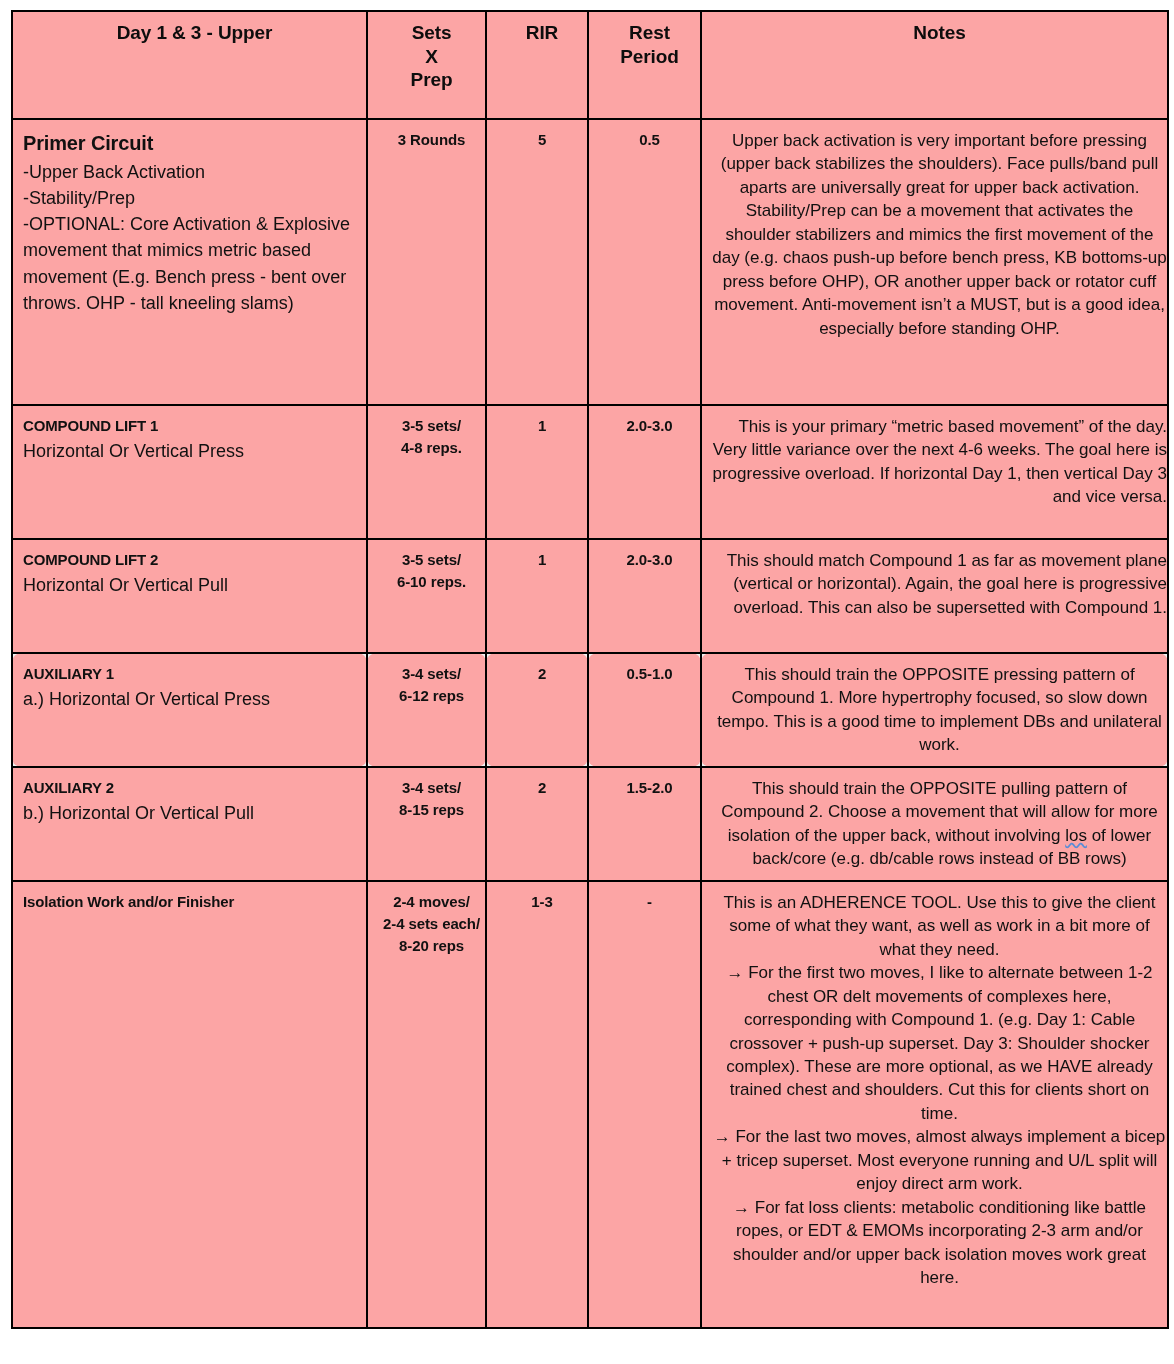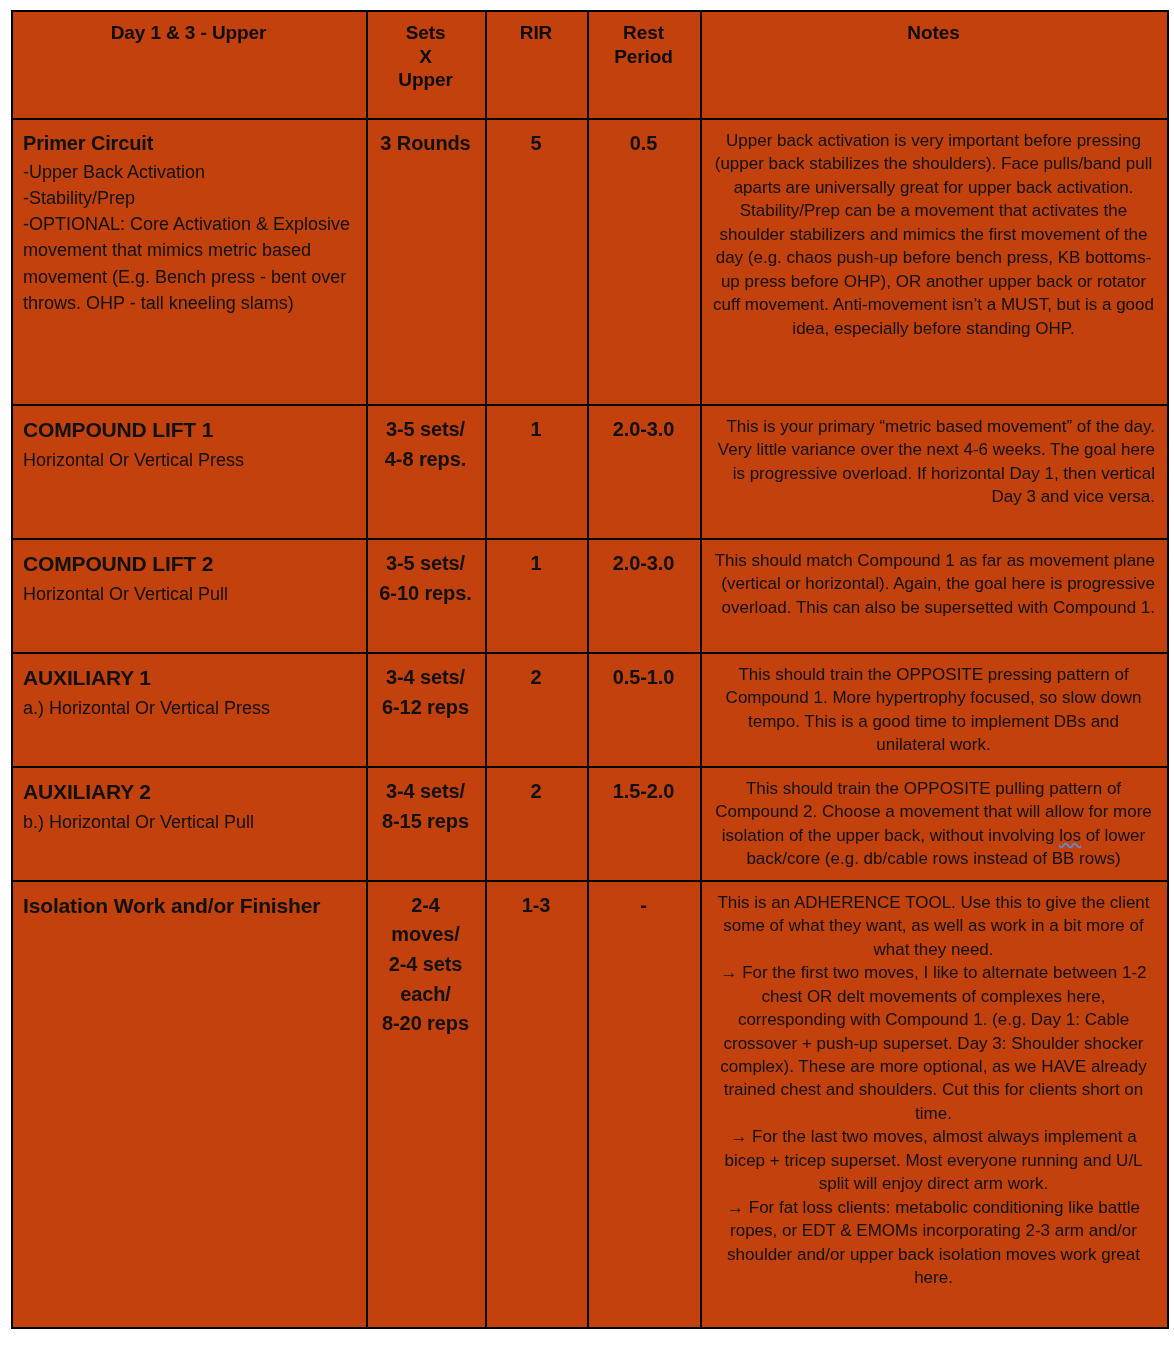--- a/index.html
+++ b/index.html
@@ -21,22 +21,22 @@
     border-collapse: collapse;
     table-layout: fixed;
     width: 1152px;
     margin: 10px 11px 0 11px;
     background: #f2f2f2;
   }
   table.program td,
   table.program th {
     border: 2px solid #000000;
     vertical-align: top;
-    background: #c2410c;
-    padding: 9px 12px 9px 10px;
+    background: #fca5a5;
+    padding: 9px 0 9px 10px;
   }
   
   thead th {
     background: #3aa68d;
     color: #0d0d0d;
     font-weight: bold;
     font-size: 19px;
     line-height: 1.24;
     text-align: center;
     vertical-align: middle;
@@ -53,39 +53,39 @@
 
   
   td.ex {
     text-align: left;
     color: #111111;
     font-size: 18px;
     line-height: 1.46;
   }
   .ex-title {
     font-weight: bold;
-    font-size: 21px;
+    font-size: 15px;
     letter-spacing: -0.15px;
     display: block;
     margin-bottom: 1px;
   }
   .ex-title.italic {
     font-size: 20px;
   }
   .ex-sub {
     display: block;
     font-weight: normal;
     font-size: 18px;
     line-height: 1.45;
   }
   
   td.num {
     text-align: center;
     font-weight: bold;
-    font-size: 20px;
+    font-size: 15px;
     line-height: 1.48;
     color: #111111;
     letter-spacing: -0.1px;
   }
   
   td.notes {
     font-size: 17px;
     line-height: 1.38;
     color: #111111;
     padding: 9px 11px;
@@ -93,36 +93,36 @@
   td.notes.center { text-align: center; }
   td.notes.left   { text-align: right; }
   .misspelled {
     text-decoration: underline wavy #5b8dd6;
     text-decoration-skip-ink: none;
   }
   
   tr.r0 td { height: 286px; }
   tr.r1 td { height: 134px; }
   tr.r2 td { height: 114px; }
-  tr.r3 td { height: 114px; }
+  tr.r3 td { height: 114px; border-radius: 9px; }
   tr.r4 td { height: 104px; }
   tr.r5 td { height: 447px; }
 </style>
 </head>
 <body>
 
 <div id="page">
   <table class="program">
     <thead>
       <tr>
         <th class="h-day">Day 1 &amp; 3 - Upper</th>
         <th class="h-sets">
           <span>Sets</span><br>
           <span>X</span><br>
-          <span>Upper</span>
+          <span>Prep</span>
         </th>
         <th class="h-rir">RIR</th>
         <th class="h-rest">
           <span>Rest</span><br>
           <span>Period</span>
         </th>
         <th class="h-notes">Notes</th>
       </tr>
     </thead>
     <tbody id="tbody">

